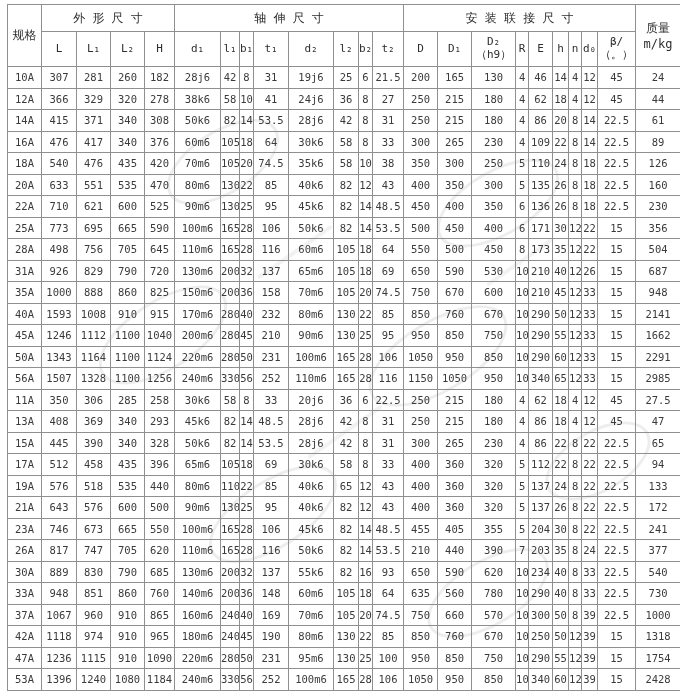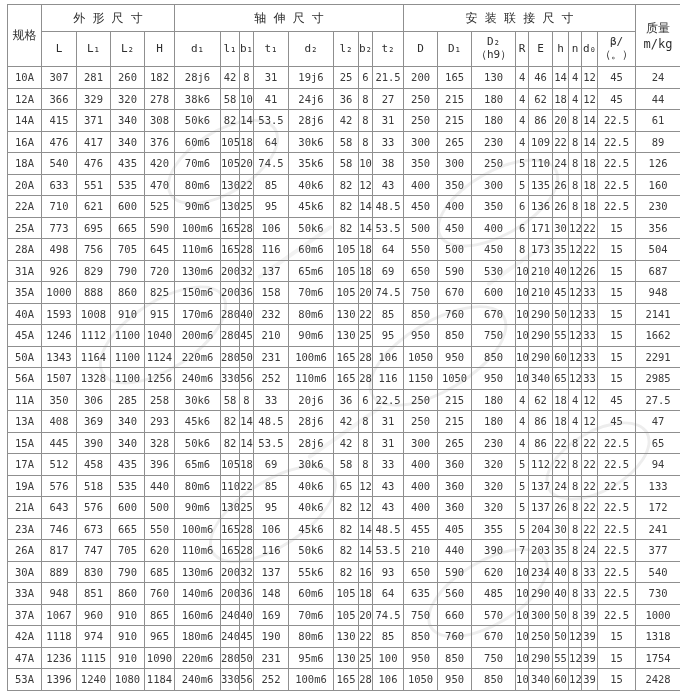--- a/index.html
+++ b/index.html
@@ -719,21 +719,21 @@
         <td>140m6</td>
         <td>200</td>
         <td>36</td>
         <td>148</td>
         <td>60m6</td>
         <td>105</td>
         <td>18</td>
         <td>64</td>
         <td>635</td>
         <td>560</td>
-        <td>485</td>
+        <td>780</td>
         <td>10</td>
         <td>290</td>
         <td>40</td>
         <td>8</td>
         <td>33</td>
         <td>22.5</td>
         <td>730</td>
       </tr>
       <tr>
         <td>37A</td>

